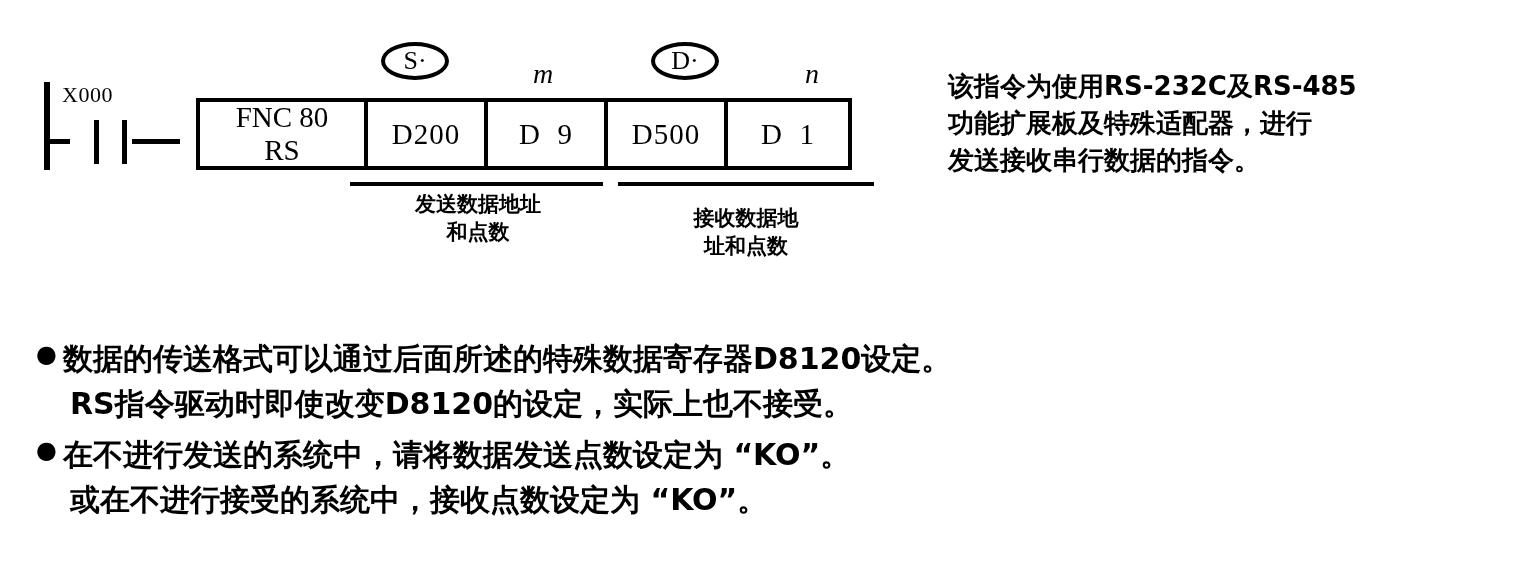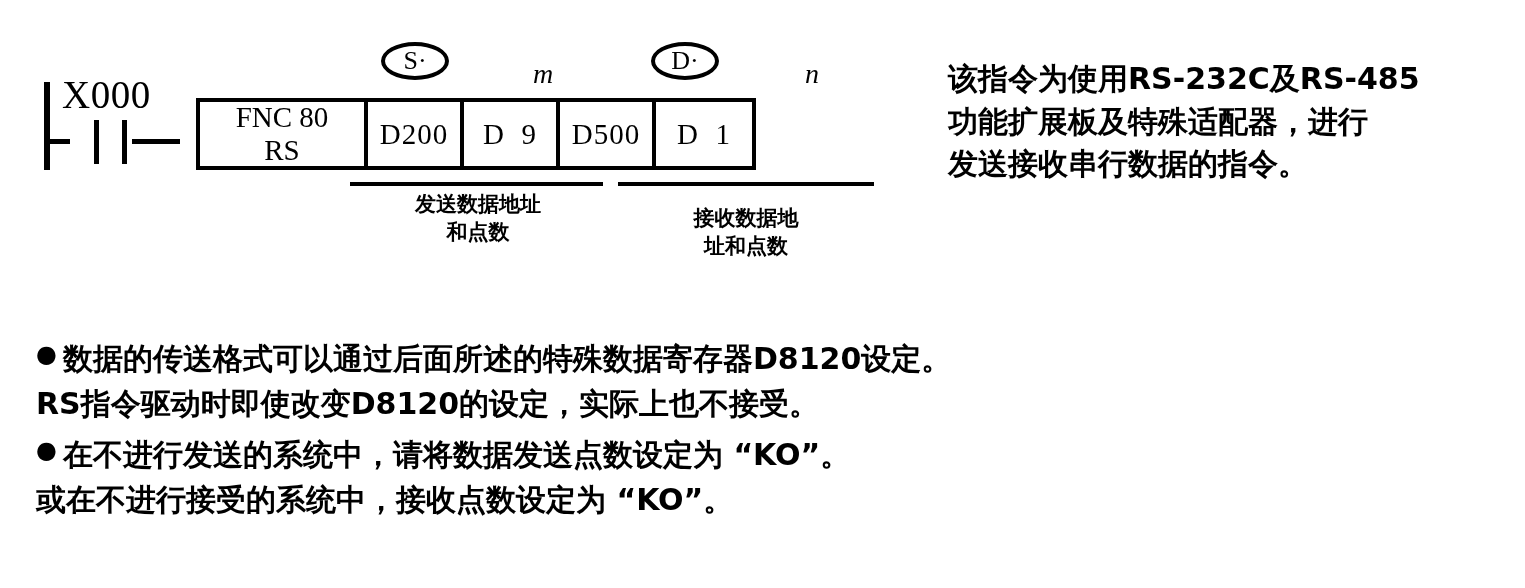--- a/index.html
+++ b/index.html
@@ -58,22 +58,22 @@
     width: 5px;
     height: 44px;
     background: #000;
   }
   .contact-bar.left { left: 94px; }
   .contact-bar.right { left: 122px; }
 
   .contact-label {
     position: absolute;
     left: 62px;
-    top: 72px;
-    font-size: 39px;
+    top: 82px;
+    font-size: 22px;
     letter-spacing: 0.5px;
     white-space: nowrap;
   }
 
   
   .box-row {
     position: absolute;
     left: 196px;
     top: 98px;
     display: flex;
@@ -88,21 +88,21 @@
     flex-direction: column;
     align-items: center;
     justify-content: center;
     font-size: 29px;
     line-height: 1.0;
     padding: 0 6px;
   }
   .box:last-child { border-right: none; }
   .box.fnc { width: 168px; }
   .box.fnc .l1 { margin-bottom: 4px; }
-  .box.w-op { width: 96px; }
+  .box.w-op { width: 120px; }
 
   .op-text {
     display: flex;
     justify-content: center;
     align-items: baseline;
     white-space: pre;
     letter-spacing: 1px;
   }
 
   
@@ -148,25 +148,25 @@
     text-align: center;
     width: 280px;
   }
   #cap-send { left: 338px; top: 190px; }
   #cap-recv { left: 606px; top: 204px; }
 
   
   #desc {
     position: absolute;
     left: 948px;
-    top: 58px;
+    top: 68px;
     width: 570px;
     font-family: "DejaVu Sans", sans-serif;
     font-weight: bold;
-    font-size: 30px;
+    font-size: 26px;
     line-height: 1.42;
   }
   #desc div { white-space: nowrap; }
 
   
   #notes {
     position: absolute;
     left: 36px;
     top: 336px;
     width: 1460px;
@@ -179,20 +179,21 @@
   .note-line-1 {
     display: flex;
     align-items: flex-start;
   }
   .bullet {
     font-size: 24px;
     line-height: 1.55;
     margin-right: 6px;
   }
   .note-line-2 {
+    margin-left: 34px;
   }
 </style>
 </head>
 <body>
 
 <div id="ladder-area">
 
   <div class="rail"></div>
   <div class="wire-a"></div>
   <div class="contact-bar left"></div>

